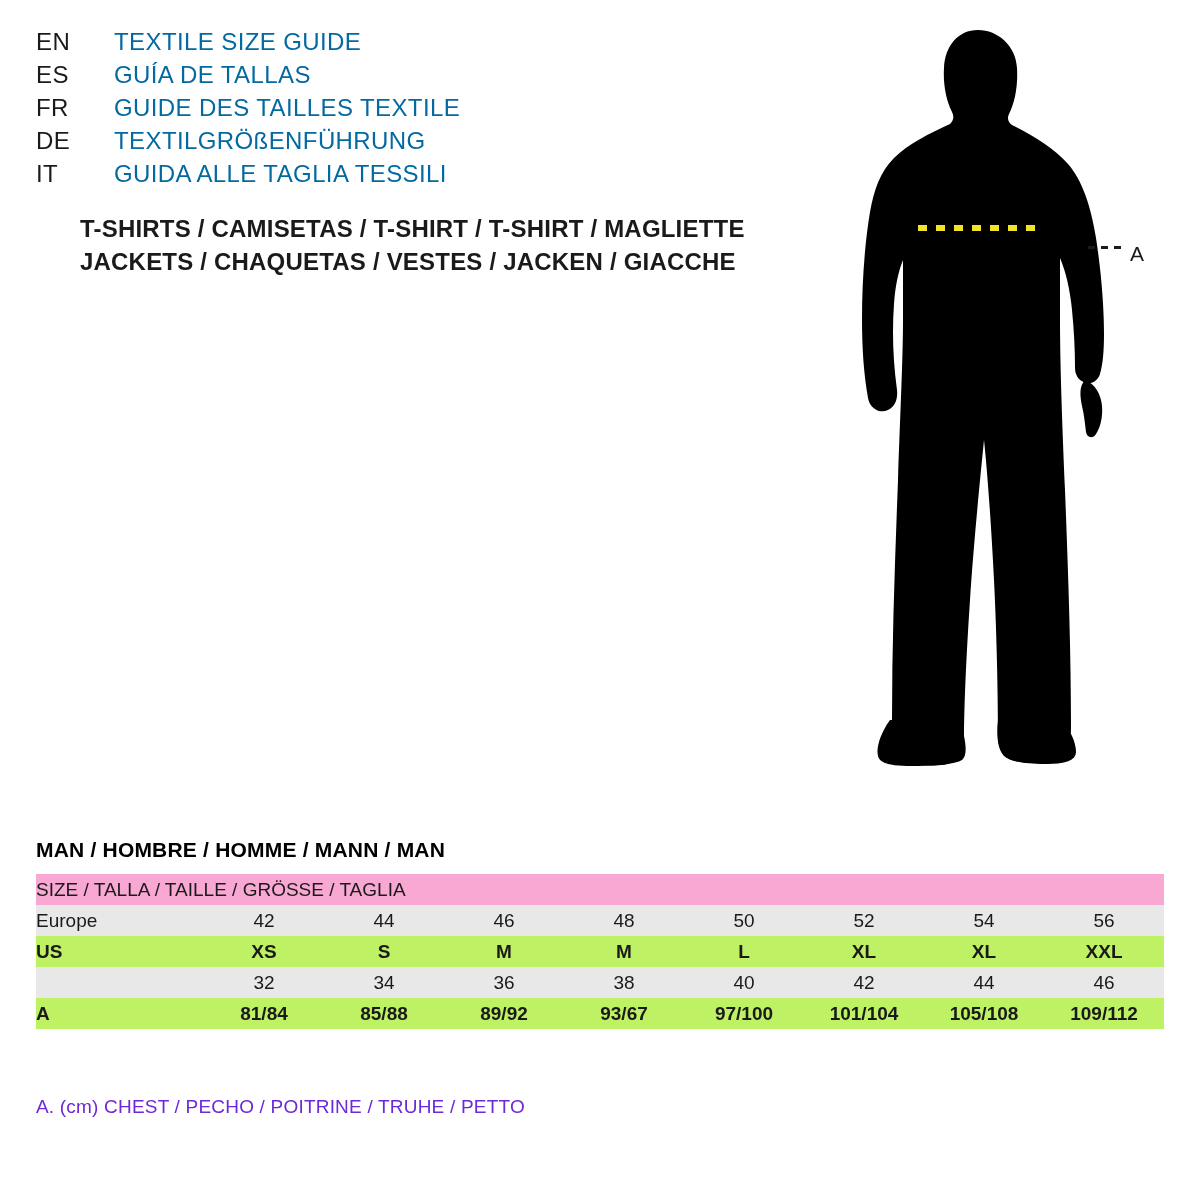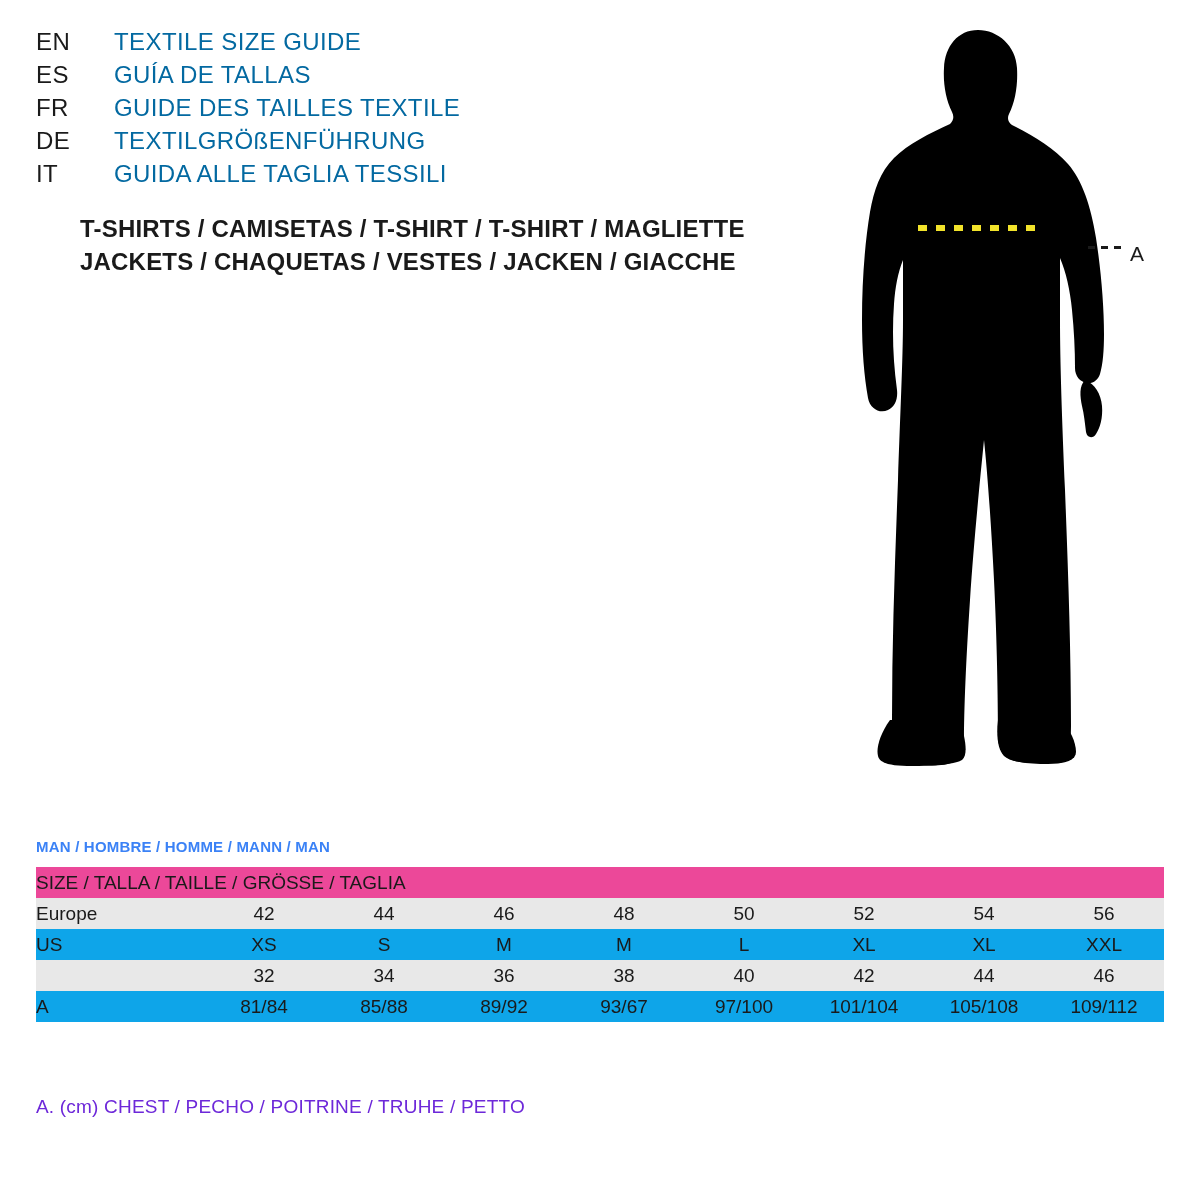--- a/index.html
+++ b/index.html
@@ -89,45 +89,45 @@
   }
 
   
   .table-section {
     position: absolute;
     left: 36px;
     top: 838px;
     width: 1128px;
   }
   .section-title {
-    font-size: 15px;
+    font-size: 21px;
     font-weight: bold;
     letter-spacing: 0.2px;
     margin-bottom: 12px;
-    color: #3b82f6;
+    color: #000000;
   }
   table.size-table {
     border-collapse: collapse;
     width: 1128px;
     table-layout: fixed;
   }
   table.size-table td {
     font-size: 19px;
     color: #1a1a1a;
     height: 31px;
     padding: 0;
     vertical-align: middle;
   }
   .hdr-row td {
-    background: #ec4899;
+    background: #f9a8d4;
     font-size: 19px;
     padding-left: 6px;
     height: 33px;
   }
-  .row-dark td { background: #0ea5e9; }
+  .row-dark td { background: #bef264; font-weight: bold; }
   .row-light td { background: #e8e8e8; margin-left: 11px; }
   .label-cell {
     padding-left: 6px;
     text-align: left;
   }
   .val-cell { text-align: center; }
   col.c-label { width: 168px; }
   col.c-val { width: 120px; }
 
   .footnote {

